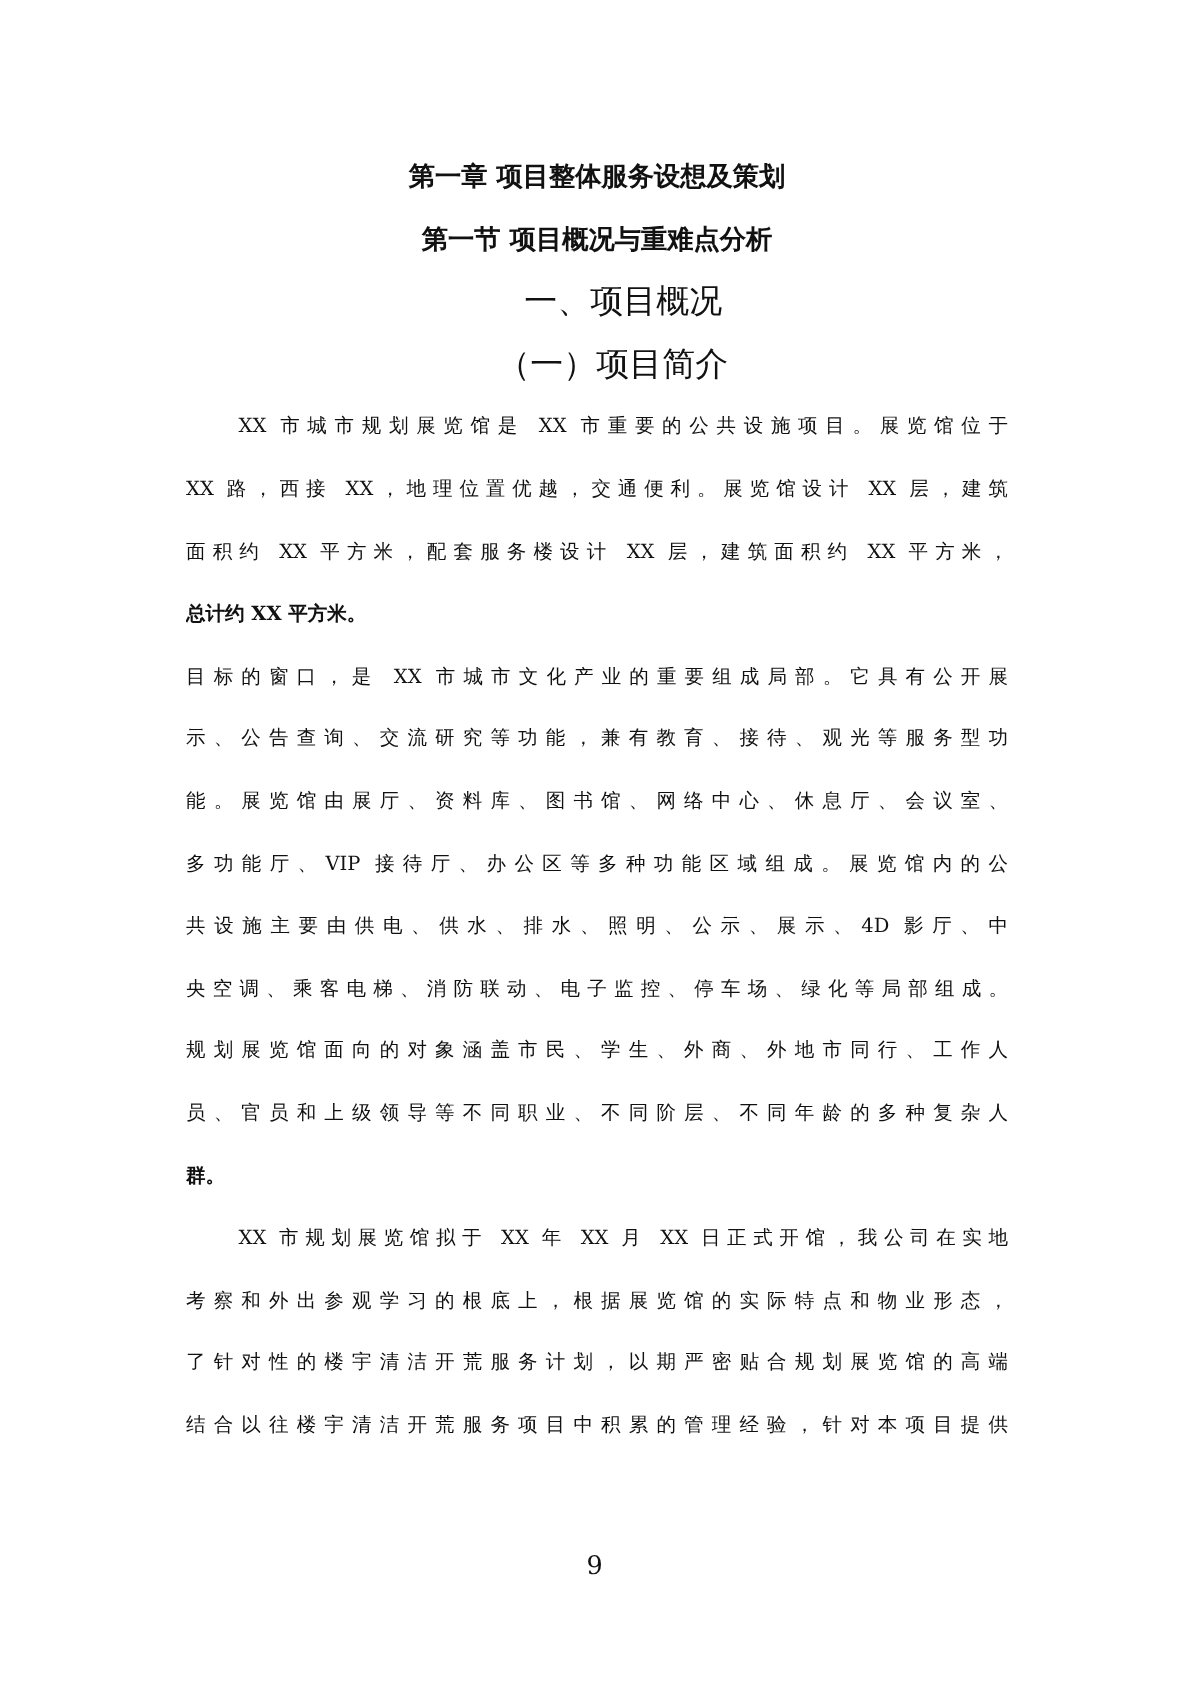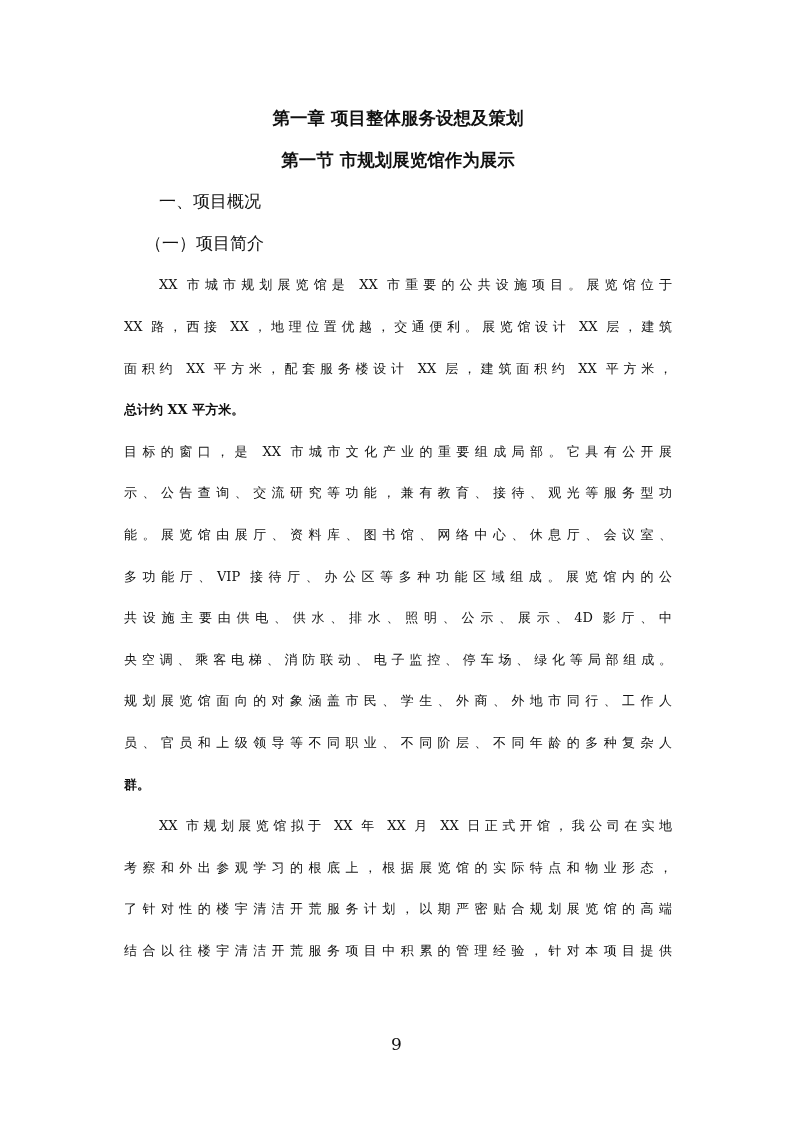--- a/index.html
+++ b/index.html
@@ -1,36 +1,36 @@
 <!DOCTYPE html>
 <html><head>
 <meta charset="utf-8">
 <style>
   html, body { margin: 0; padding: 0; background: #ffffff; }
   body { width: 793px; height: 1122px; position: relative; overflow: hidden;
          font-family: "DejaVu Serif", "Liberation Serif", serif; color: #111; }
   .page { position: absolute; left: 0; top: 0; width: 793px; height: 1122px; background: #fff; }
   .content { position: absolute; left: 124px; top: 98px; width: 548px; }
-  .line { height: 41.6px; line-height: 41.6px; font-size: 17px; white-space: nowrap; }
+  .line { height: 41.6px; line-height: 41.6px; font-size: 22px; white-space: nowrap; text-align: center; }
   .h1, .h2 { text-align: center; font-weight: bold; font-family: "DejaVu Sans", "Liberation Sans", sans-serif; font-size: 17.5px; }
   .h3 { padding-left: 35px; }
   .h4 { padding-left: 21px; }
   .para { font-size: 13px; line-height: 41.6px; text-align: justify; text-justify: inter-character; }
   .para .pl { display: block; height: 41.6px; white-space: nowrap; text-align: justify; text-align-last: justify; overflow: hidden; }
   .para .pl.first { padding-left: 35px; }
   .para .pl.last { text-align-last: left; font-weight: bold; }
   .page-number { position: absolute; left: 0; width: 793px; top: 1034px; text-align: center; font-size: 17px; }
 </style>
 </head>
 <body>
 
 <div class="page">
   <div class="content">
     <div class="line h1">第一章  项目整体服务设想及策划</div>
-    <div class="line h2">第一节  市规划展览馆作为展示</div>
+    <div class="line h2">第一节  项目概况与重难点分析</div>
     <div class="line h3">一、项目概况</div>
     <div class="line h4">（一）项目简介</div>
 
     <div class="para">
       <span class="pl first">XX 市城市规划展览馆是 XX 市重要的公共设施项目。展览馆位于</span>
       <span class="pl">XX 路，西接 XX，地理位置优越，交通便利。展览馆设计 XX 层，建筑</span>
       <span class="pl">面积约 XX 平方米，配套服务楼设计 XX 层，建筑面积约 XX 平方米，</span>
       <span class="pl last">总计约 XX 平方米。</span>
     </div>
 

